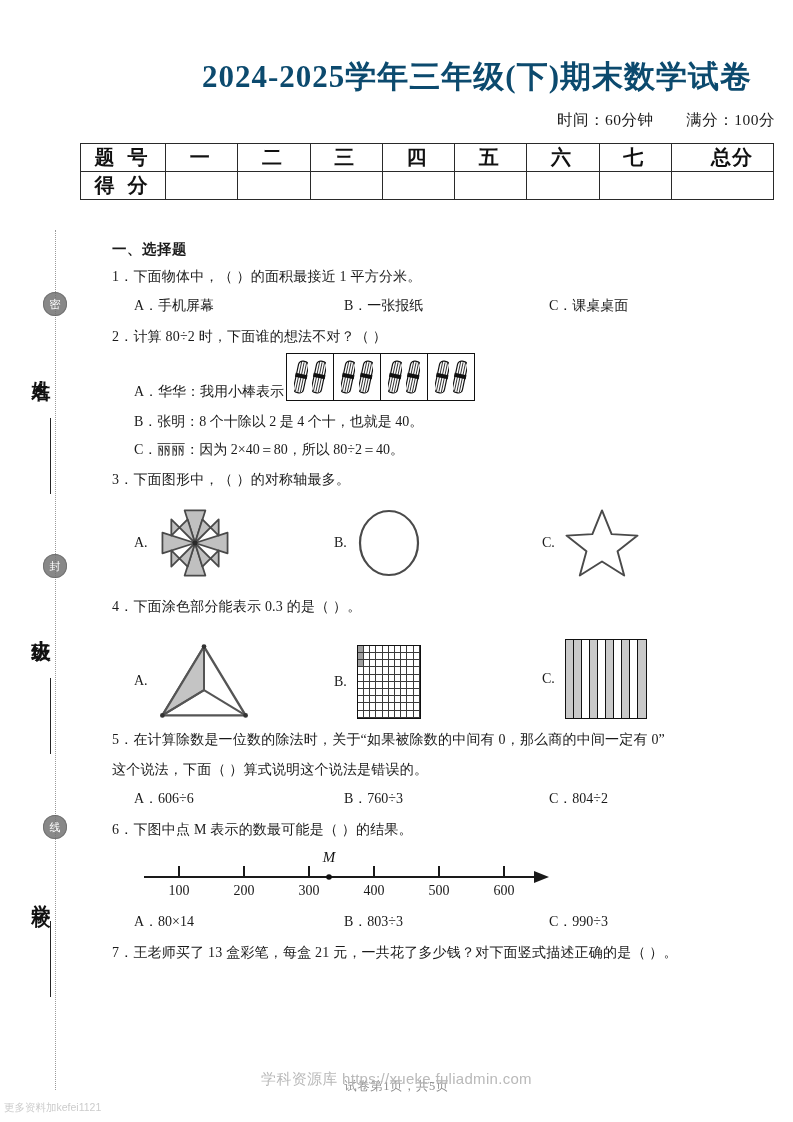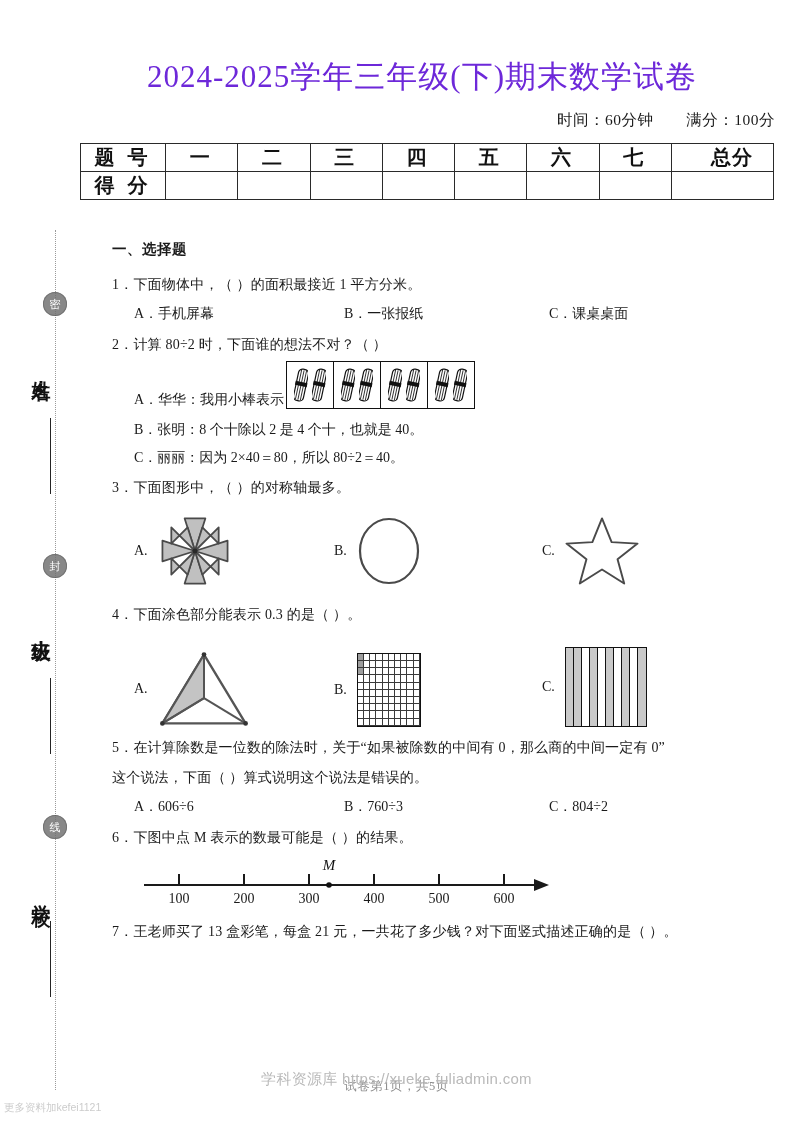--- a/index.html
+++ b/index.html
@@ -71,26 +71,26 @@
   }
   .vf-name   { top: 366px; }
   .vf-class  { top: 626px; }
   .vf-school { top: 890px; }
 
   
   .paper-title {
     position: absolute;
     left: 92px; top: 56px;
     width: 660px;
-    text-align: center;
+    text-align: right;
     font-size: 31px;
-    font-weight: normal;
+    font-weight: bold;
     letter-spacing: 1px;
     font-family: "Liberation Serif", "DejaVu Serif", serif;
-    color: #6d28d9;
+    color: #0c4a6e;
     white-space: nowrap;
   }
   .meta-line {
     position: absolute;
     right: 18px; top: 110px;
     font-size: 15.5px;
     letter-spacing: .5px;
     color: #1a1a1a;
   }
   .meta-line .gap { display: inline-block; width: 24px; }
@@ -120,21 +120,21 @@
   
   .body-col {
     position: absolute;
     left: 112px; top: 240px;
     width: 640px;
   }
   .sec-title {
     font-size: 14.5px;
     font-weight: bold;
     letter-spacing: .5px;
-    margin: 0 0 15px 0;
+    margin: 0 0 7px 0;
   }
   .q {
     font-size: 14px;
     line-height: 1.55;
     margin: 0 0 9px 0;
     letter-spacing: .2px;
   }
   .q2 { margin-bottom: 6px; }
   .opts {
     display: flex;
@@ -630,20 +630,25 @@
         <text x="110" y="48">200</text>
         <text x="175" y="48">300</text>
         <text x="240" y="48">400</text>
         <text x="305" y="48">500</text>
         <text x="370" y="48">600</text>
       </g>
       <circle cx="195" cy="30" r="2.8" fill="#111"></circle>
       <text x="195" y="15" font-family="Liberation Serif, serif" font-size="15" font-style="italic" fill="#111" text-anchor="middle">M</text>
     </svg>
   </div>
+  <div class="opts">
+    <div class="opt-a">A．80×14</div>
+    <div class="opt-b">B．803÷3</div>
+    <div class="opt-c">C．990÷3</div>
+  </div>
 
   <div class="q">
     <span>7．</span><span>王老师买了 13 盒彩笔，每盒 21 元，一共花了多少钱？对下面竖式描述正确的是（    ）。</span>
   </div>
 
 </div>
 
 <div class="page-foot">试卷第1页，共5页</div>
 <div class="wm-center">学科资源库 https://xueke.fuliadmin.com</div>
 <div class="wm-bl">更多资料加kefei1121</div>

